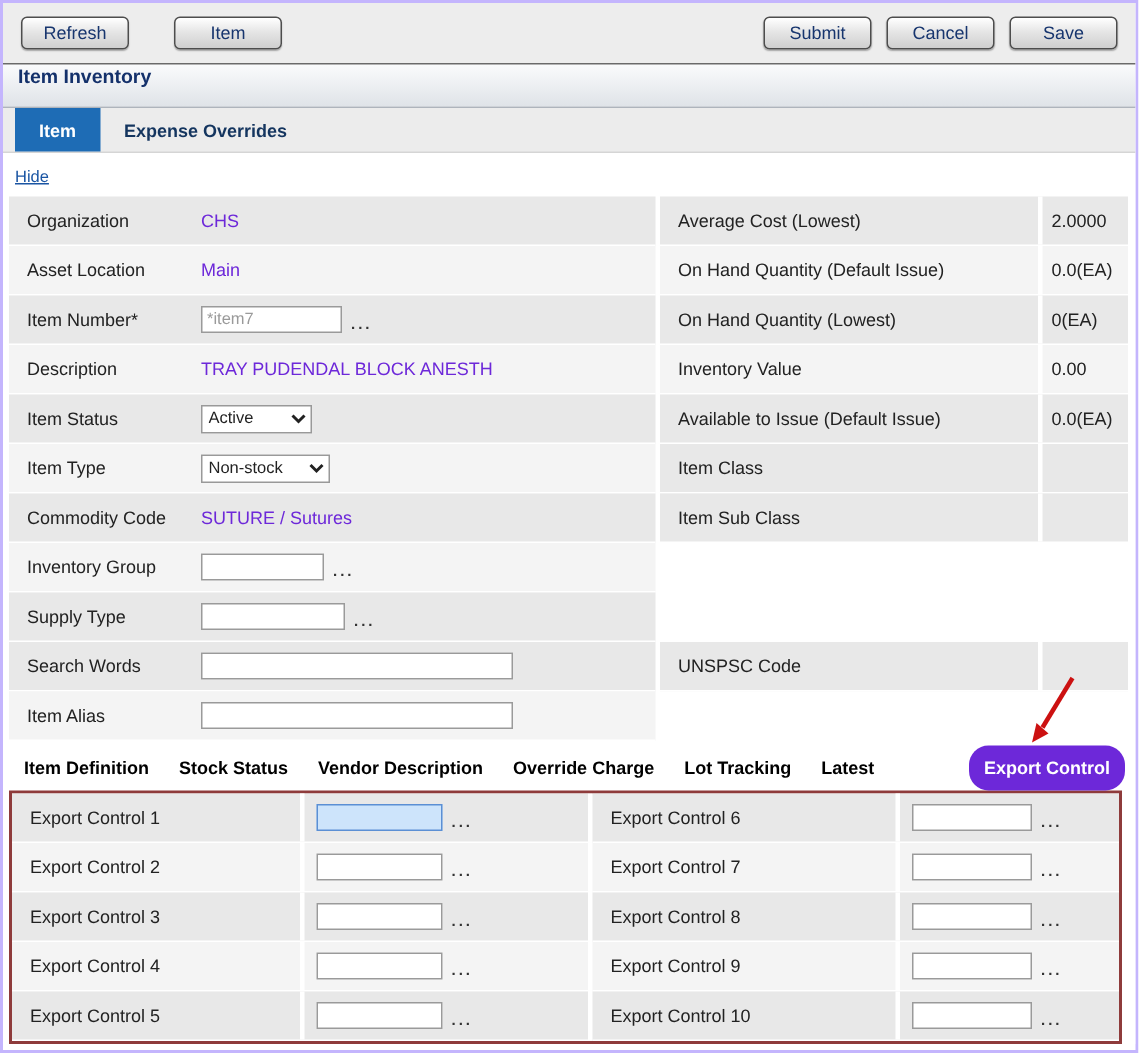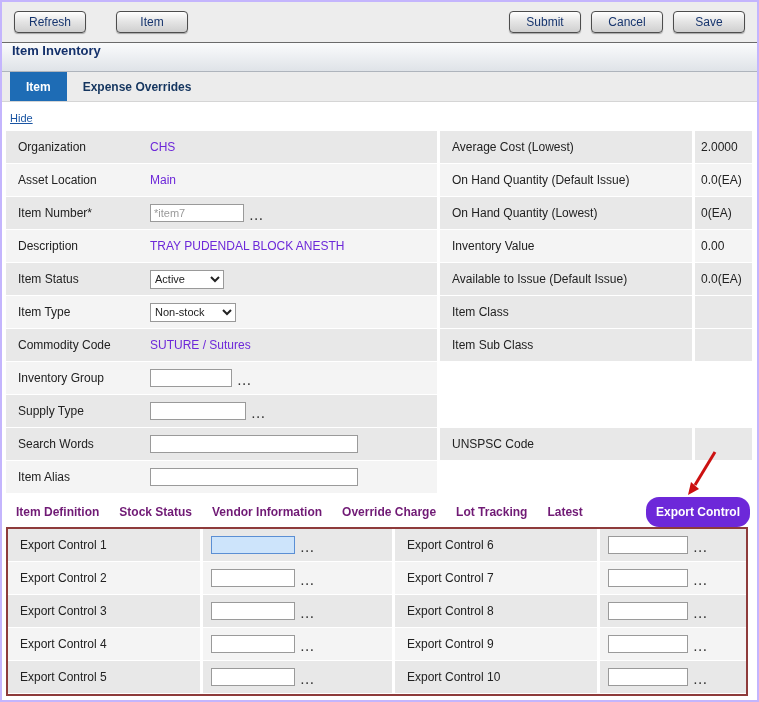--- a/index.html
+++ b/index.html
@@ -30,36 +30,36 @@
   .hide-link { font-size:11px; color:#1a55a3; text-decoration:underline; cursor:pointer; }
 
   
   .form { display:flex; width:746px; background:#fff; }
   .half-left  { width:434px; border-right:3px solid #fff; }
   .half-right { flex:1; }
   .trow { height:33px; display:flex; align-items:center; border-bottom:1px solid #fff; font-size:12px; color:#222; }
   .g { background:#e8e8e8; }
   .w { background:#f4f4f4; }
   .blank { background:#ffffff; }
-  .flabel { width:144px; flex-shrink:0; padding-left:12px; }
+  .flabel { width:128px; flex-shrink:0; padding-left:12px; }
   .ffield { flex:1; display:flex; align-items:center; }
   .fvalue { color:#6d28d9; }
   .rlabel { flex:1; padding-left:12px; }
   .rvalue { width:60px; flex-shrink:0; border-left:3px solid #fff; height:100%; display:flex; align-items:center; padding-left:6px; }
   .blank .rvalue { border-left:none; }
 
   .ti { height:18px; border:1px solid #9a9a9a; background:#fff; font:11px "Liberation Sans",sans-serif; padding:0 3px; color:#333; }
   .ti::placeholder { color:#9a9a9a; }
   .ti.focused { background:#cde4fb; border-color:#5b8fd4; }
   .sel { height:19px; border:1px solid #999; background:#fff; font:11px "Liberation Sans",sans-serif; color:#222; }
   .ell { margin-left:6px; font-weight:bold; font-size:10px; letter-spacing:2px; color:#333; cursor:pointer; line-height:10px; margin-top:8px; }
 
   
   .subtabs { height:30px; margin-top:3px; display:flex; align-items:stretch; gap:20px; padding-left:10px; width:746px; }
-  .subtab { display:flex; align-items:center; font-size:12px; font-weight:bold; color:#701a75; cursor:pointer; }
+  .subtab { display:flex; align-items:center; font-size:12px; font-weight:bold; color:#000000; cursor:pointer; }
   .subtab.active { background:#6d28d9; color:#fff; padding:0 10px; margin-left:auto; margin-right:2px;border-radius:13px; }
 
   
   .export { width:742px; border:2px solid #8e3b3b; background:#fff; }
   .exp-form { display:flex; }
   .exp-left  { width:387px; border-right:3px solid #fff; }
   .exp-right { flex:1; }
   .explabel { width:192px; flex-shrink:0; padding-left:12px; }
   .explabel2 { width:202px; flex-shrink:0; padding-left:12px; }
   .expfield { flex:1; border-left:3px solid #fff; height:100%; display:flex; align-items:center; padding-left:8px; }
@@ -220,21 +220,21 @@
         <div class="trow blank">
           <div class="rlabel"></div>
           <div class="rvalue"></div>
         </div>
       </div>
     </div>
 
     <div class="subtabs">
       <div class="subtab">Item Definition</div>
       <div class="subtab">Stock Status</div>
-      <div class="subtab">Vendor Information</div>
+      <div class="subtab">Vendor Description</div>
       <div class="subtab">Override Charge</div>
       <div class="subtab">Lot Tracking</div>
       <div class="subtab">Latest</div>
       <div class="subtab active">Export Control</div>
     </div>
 
     <div class="export">
       <div class="exp-form">
         <div class="exp-left">
           <div class="trow g">

